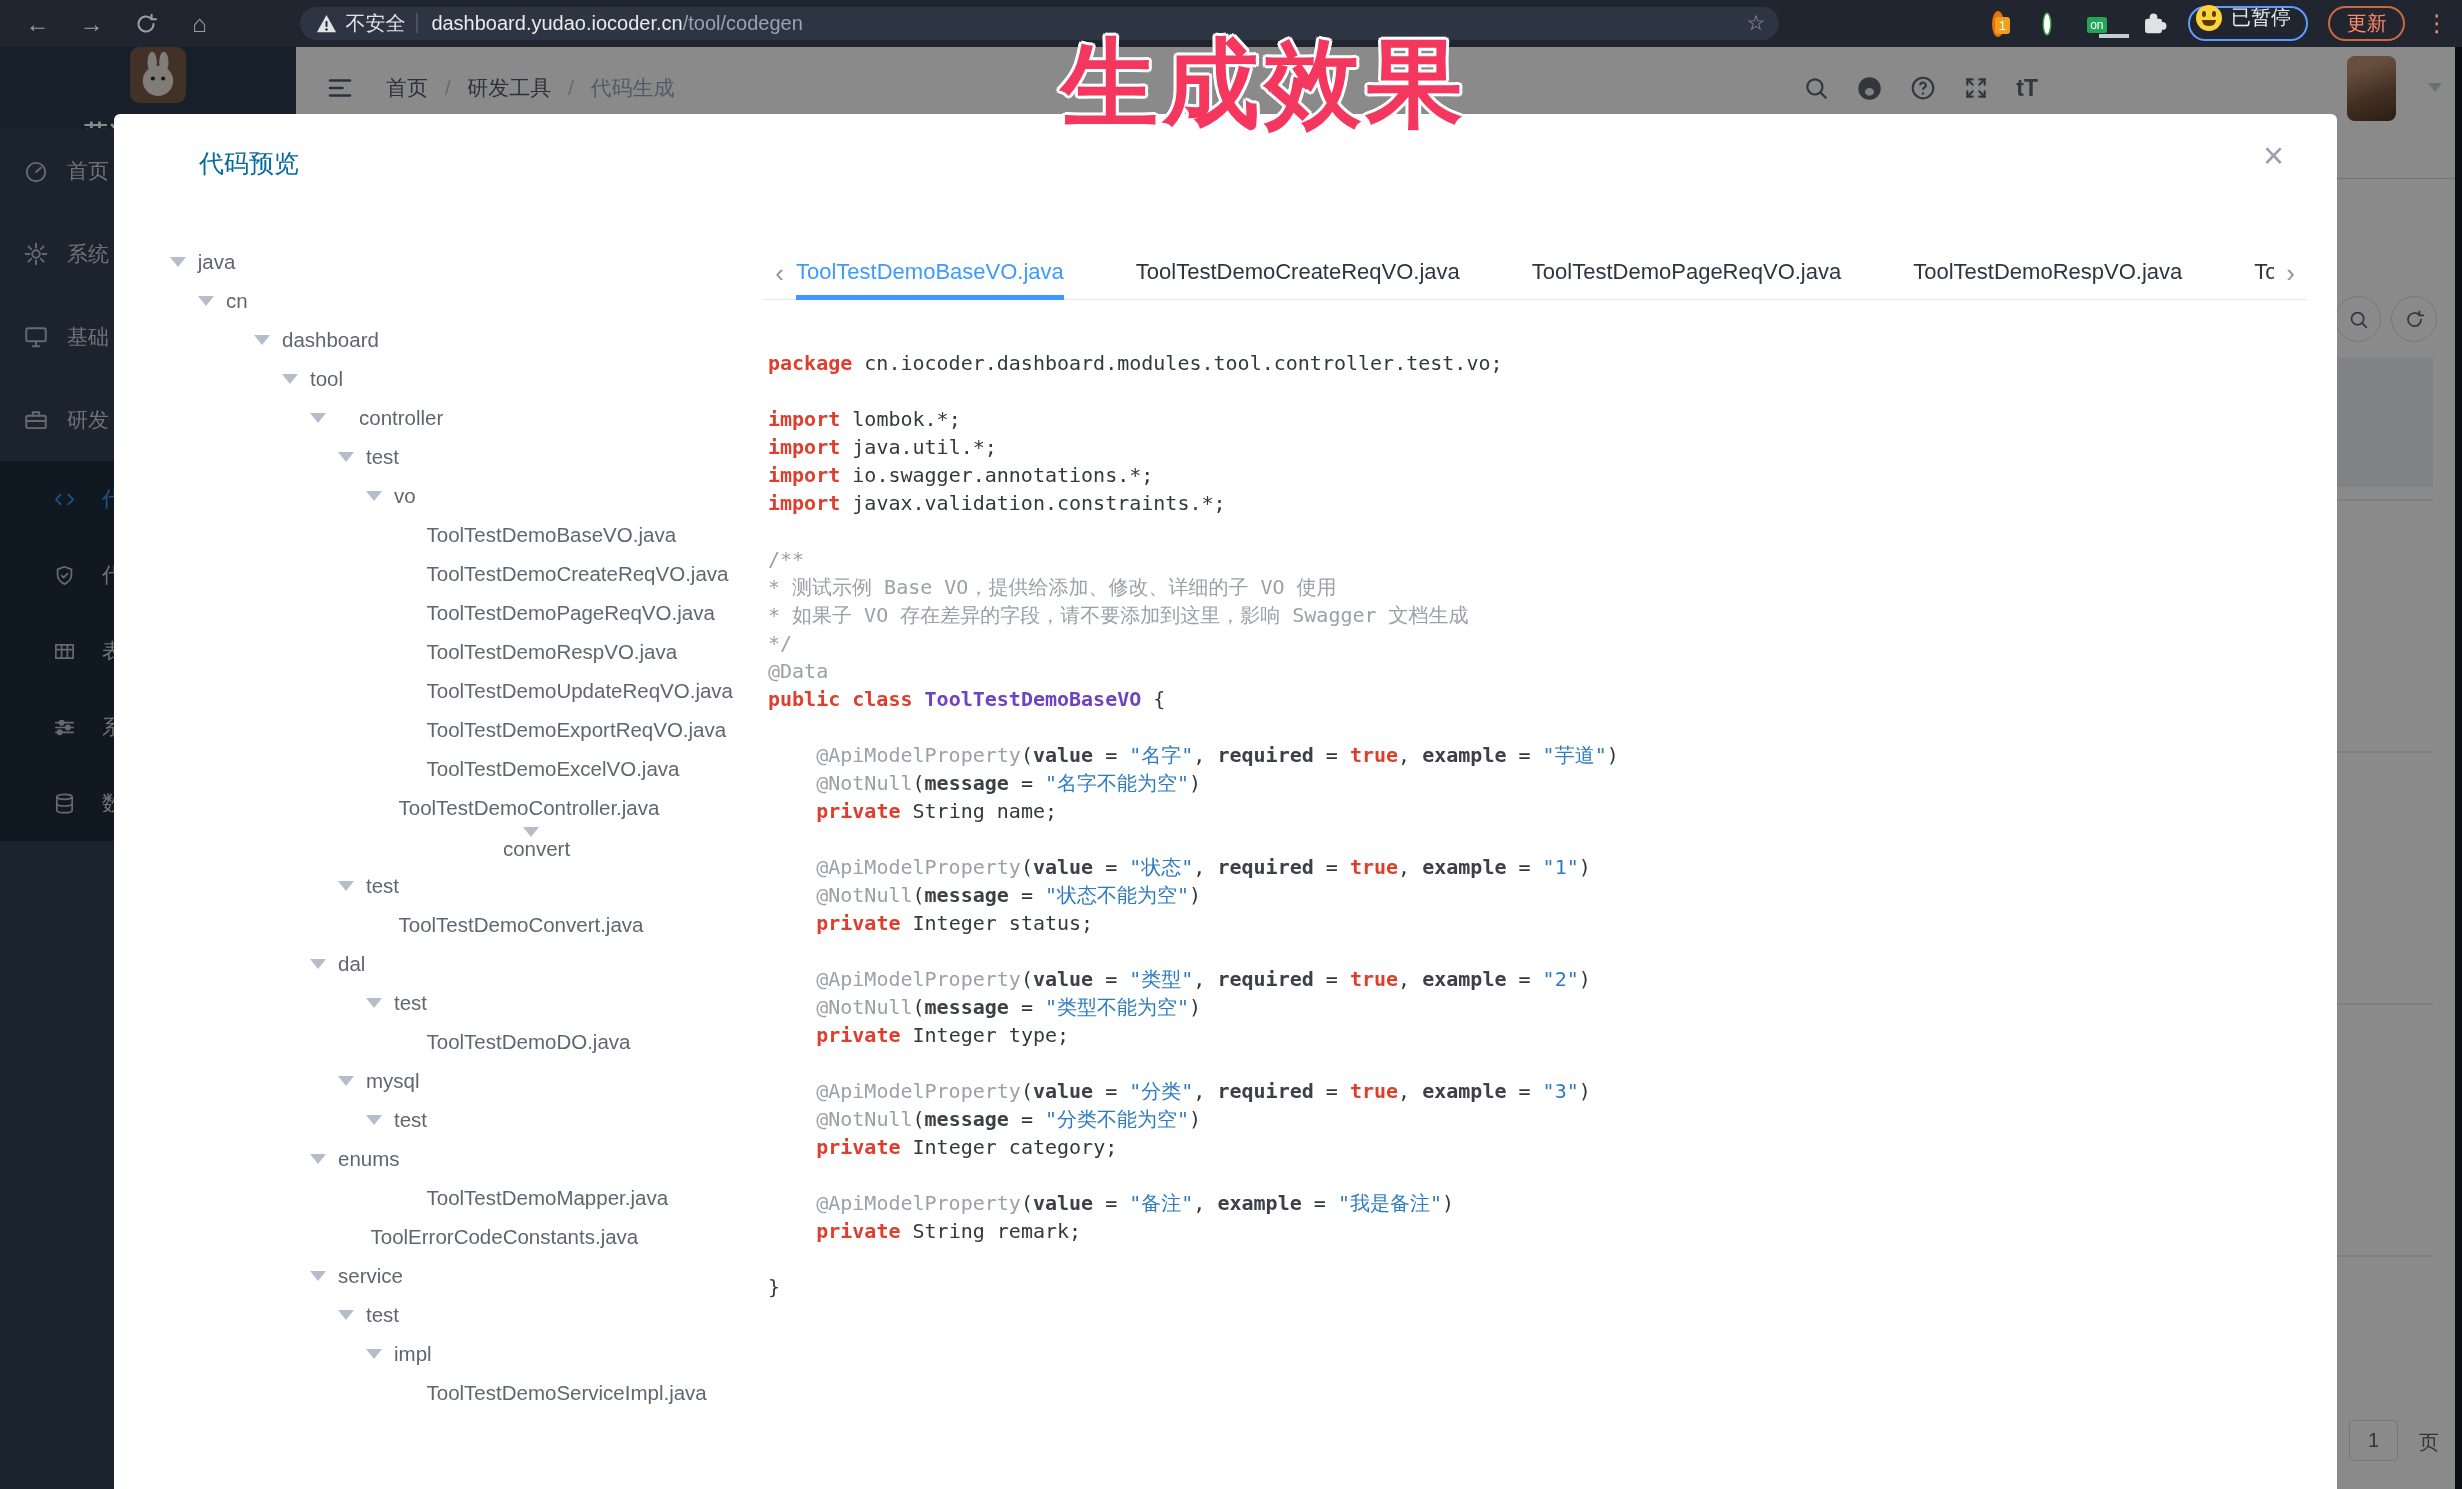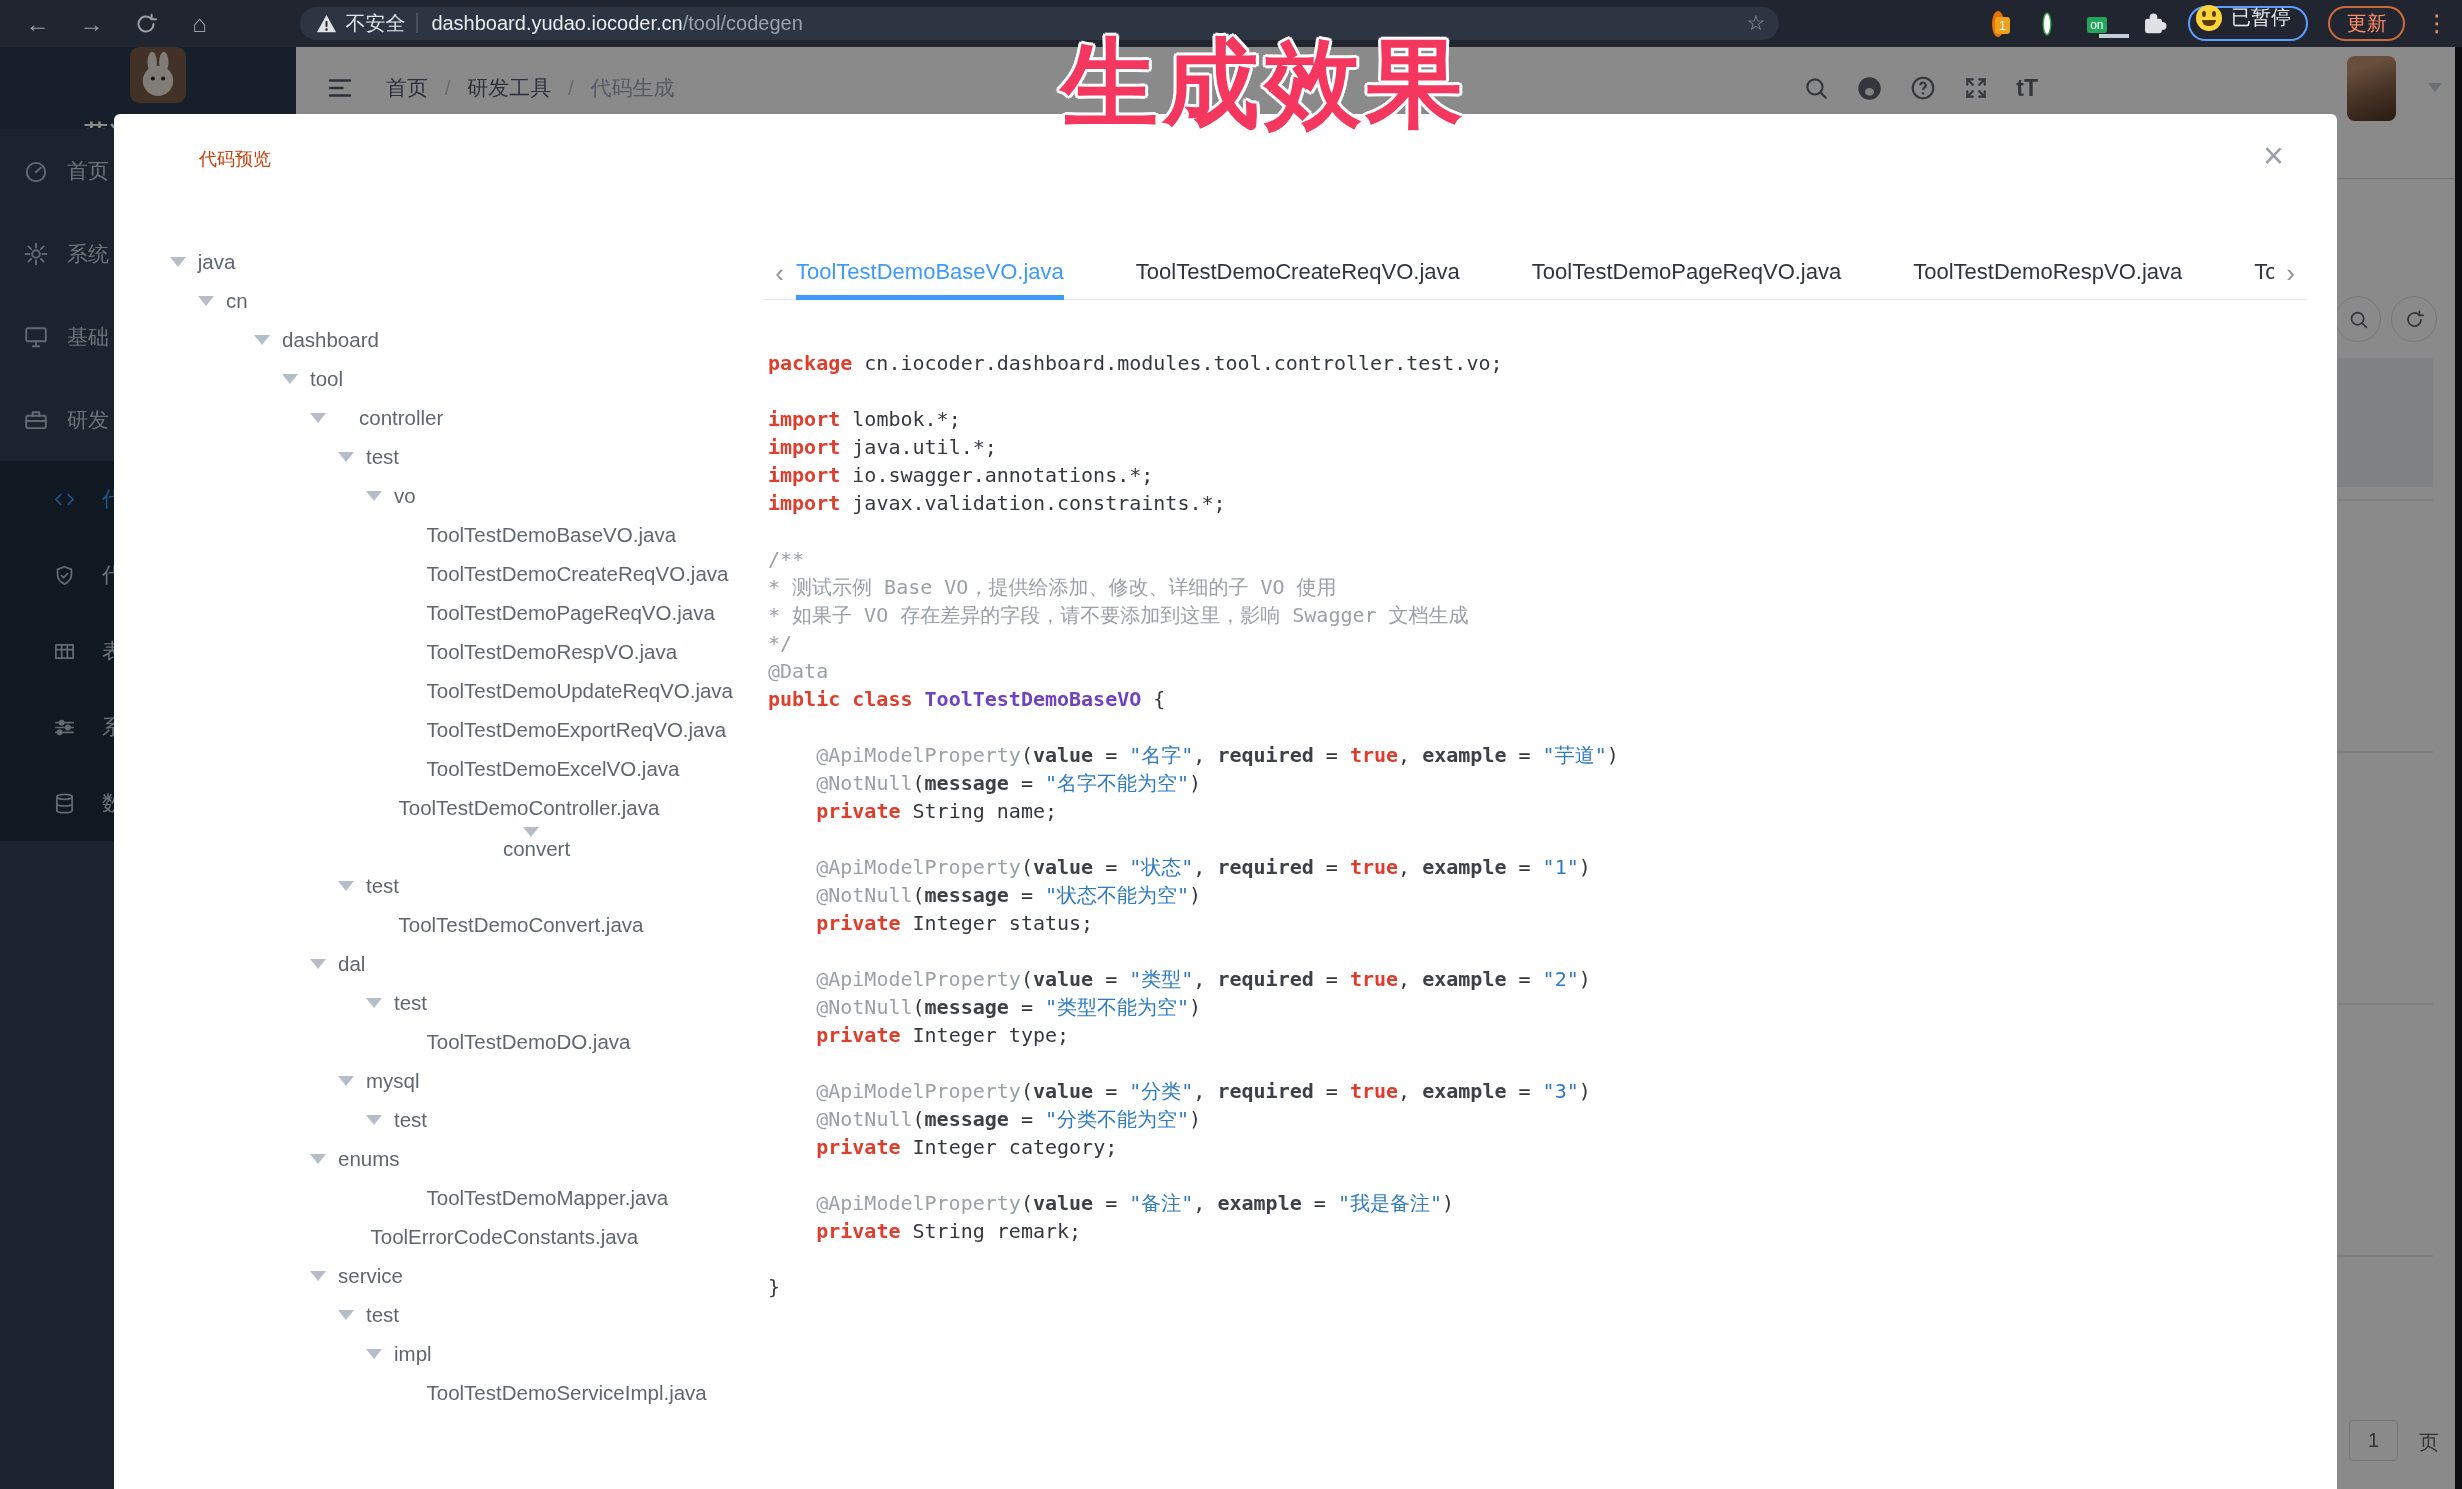--- a/index.html
+++ b/index.html
@@ -85,21 +85,21 @@
     border-radius:4.6px; text-align:center; font-size:20px; color:#606266; background:#fff; }
   .pg-unit { position:absolute; left:2123px; top:1250px; font-size:20px; color:#606266; }
   .scroll-strip { position:absolute; left:2455px; top:47px; width:7.6px; height:1443px; background:#161a22; z-index:3; }
 
   .overlay { position:absolute; left:0; top:47px; width:2462px; height:1443px;
     background:rgba(0,0,0,0.46); z-index:40; }
 
   
   .modal { position:absolute; left:114px; top:114px; width:2223px; height:1376px; background:#fff;
     border-radius:6px 6px 0 0; z-index:50; overflow:hidden; }
-  .modal-title { position:absolute; left:85px; top:33px; font-size:18px; color:#c2410c; }
+  .modal-title { position:absolute; left:85px; top:33px; font-size:25px; color:#0369a1; }
   .modal-close { position:absolute; right:53px; top:21px; font-size:36px; color:#9aa0ad; cursor:pointer; }
 
   .tree { position:absolute; left:42px; top:128px; width:607px; height:1248px; overflow:hidden; }
   .tree-row { display:flex; align-items:center; height:39px; font-size:20.5px; color:#5f6670;
     white-space:nowrap; cursor:pointer; }
   .caret-down { width:0; height:0; border-left:8.3px solid transparent; border-right:8.3px solid transparent;
     border-top:10px solid #b4bdc9; margin-right:12px; }
   .caret-ph { width:20.5px; margin-right:12px; }
 
   .tabs-row { position:absolute; left:649px; top:134px; right:30px; height:52px; display:flex;

